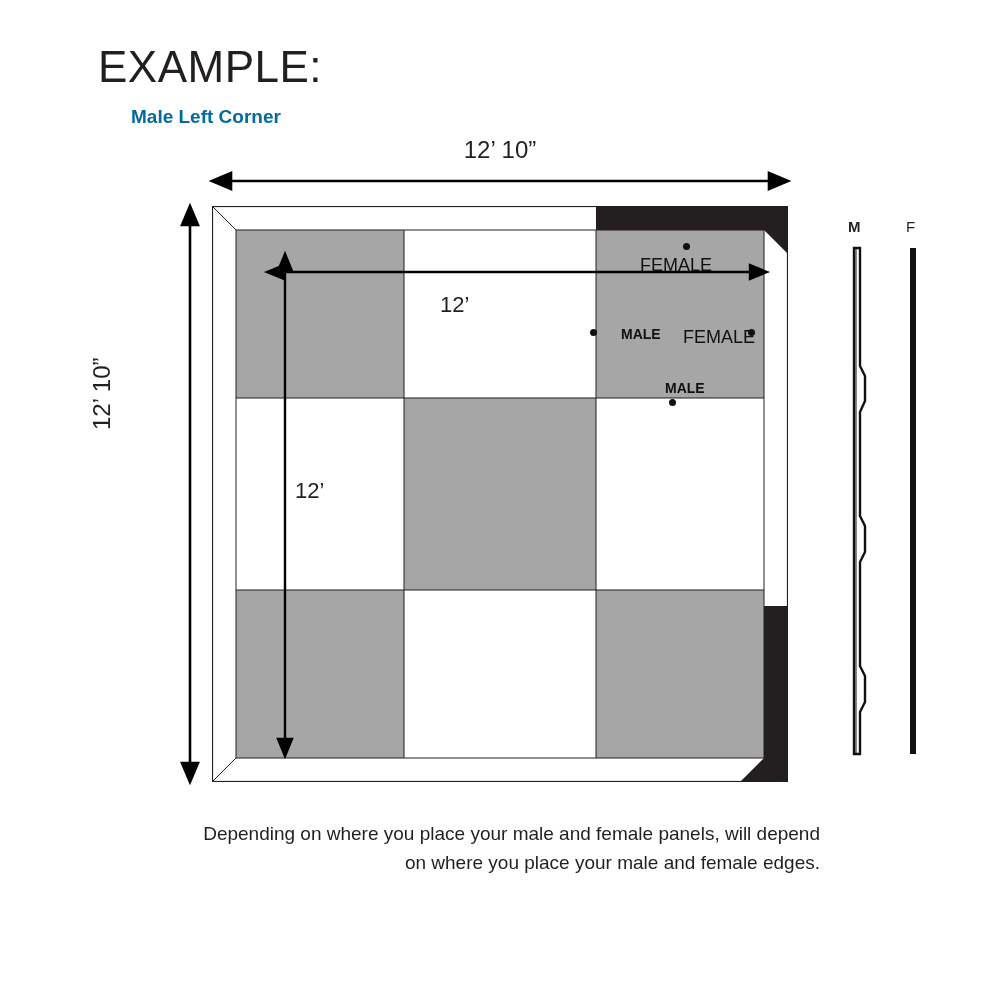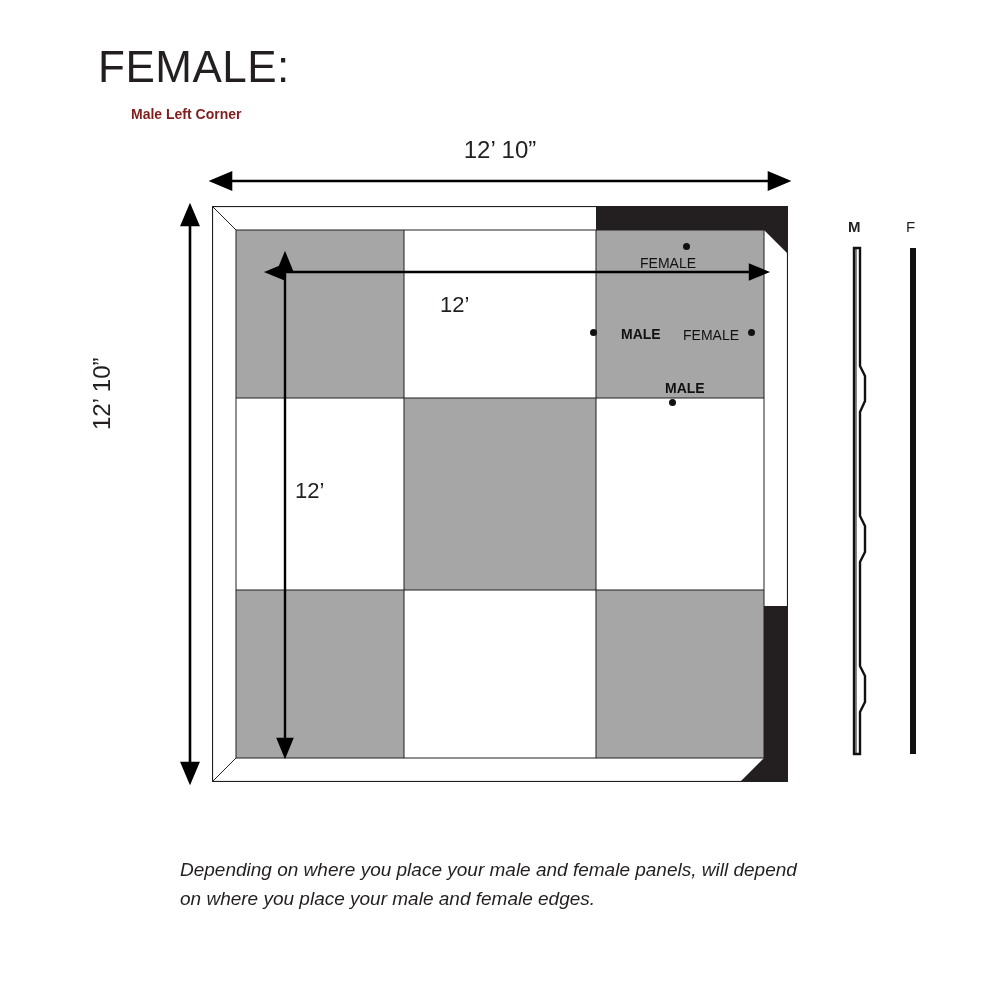--- a/index.html
+++ b/index.html
@@ -23,23 +23,23 @@
     top: 42px;
     font-size: 44px;
     font-weight: 400;
     letter-spacing: 0.5px;
     color: #231f20;
   }
   .subtitle {
     position: absolute;
     left: 131px;
     top: 106px;
-    font-size: 14px;
-    font-weight: bold;
-    color: #7f1d1d;
+    font-size: 19px;
+    font-weight: bold;
+    color: #0369a1;
   }
 
   
   .wm-wrap {
     position: absolute;
     left: 0; top: 0;
     width: 1000px; height: 1000px;
     pointer-events: none;
   }
   .wm-script {
@@ -120,21 +120,21 @@
     position: absolute;
     left: 295px;
     top: 478px;
     font-size: 22px;
     color: #231f20;
   }
 
   
   .plabel {
     position: absolute;
-    font-size: 14px;
+    font-size: 18px;
     color: #111;
     white-space: nowrap;
   }
   .plabel.bold { font-weight: bold; font-size: 14px; margin-left: 17px; }
   .pdot {
     position: absolute;
     width: 7px; height: 7px;
     background: #111;
     border-radius: 50%;
   }
@@ -152,39 +152,38 @@
     font-size: 15px;
     font-weight: bold;
     color: #231f20;
   }
   .edge-letter.f { font-weight: normal; }
 
   
   .caption {
     position: absolute;
     left: 180px;
-    top: 856px;
+    top: 820px;
     width: 640px;
-    text-align: left;
+    text-align: right;
     font-size: 19px;
     line-height: 1.5;
     color: #231f20;
-    font-style: italic;
   }
 </style>
 </head>
 <body>
 
 <div class="wm-wrap">
   <div class="wm-script">Special</div>
   <div class="wm-event">EVENT</div>
   <div class="wm-sales">SALES</div>
 </div>
 
-<div class="title">FEMALE:</div>
+<div class="title">EXAMPLE:</div>
 <div class="subtitle">Male Left Corner</div>
 
 <svg id="floor" viewBox="0 0 576 576">
 
   <g>
     <rect x="0" y="0" width="192" height="192" fill="#a6a6a6"></rect>
     <rect x="192" y="0" width="192" height="192" fill="#ffffff"></rect>
     <rect x="384" y="0" width="192" height="192" fill="#a6a6a6"></rect>
     <rect x="0" y="192" width="192" height="192" fill="#ffffff"></rect>
     <rect x="192" y="192" width="192" height="192" fill="#a6a6a6"></rect>

